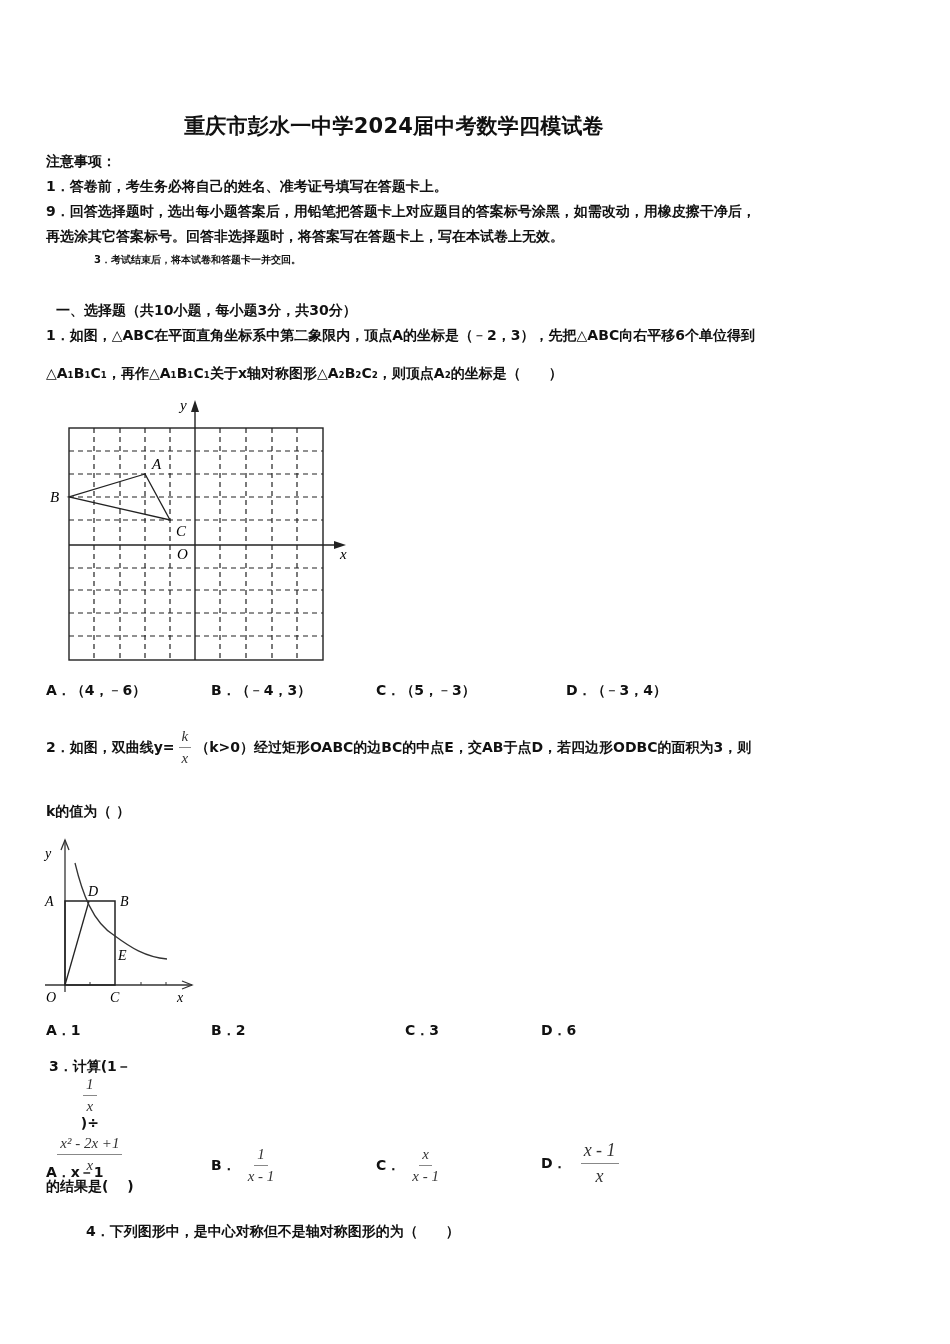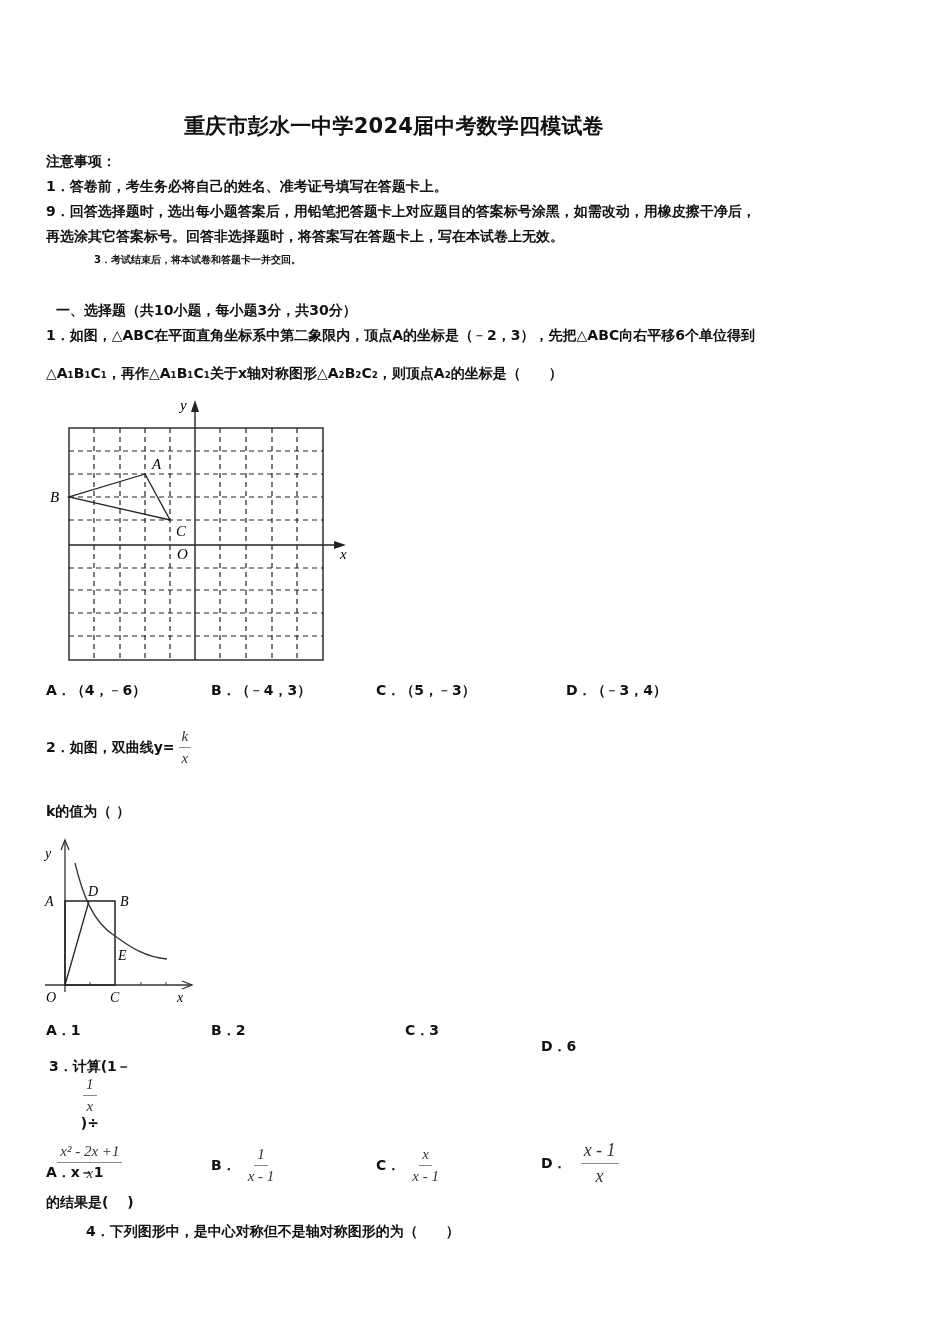--- a/index.html
+++ b/index.html
@@ -75,20 +75,21 @@
   <div class="abs opt sans" style="left:211px; top:682px;">B．（﹣4，3）</div>
   <div class="abs opt sans" style="left:376px; top:682px;">C．（5，﹣3）</div>
   <div class="abs opt sans" style="left:566px; top:682px;">D．（﹣3，4）</div>
 
   <div class="abs t sans" style="left:46px; top:713px; font-size:14px; display:flex; align-items:center;margin-top:15px;">
     <span>2．如图，双曲线y=</span>
     <span class="frac" style="margin:0 4px; font-size:15px;">
       <span class="num">k</span>
       <span class="den">x</span>
     </span>
+    <span>（k&gt;0）经过矩形OABC的边BC的中点E，交AB于点D，若四边形ODBC的面积为3，则</span>
   </div>
   <div class="abs t sans" style="left:46px; top:803px; font-size:14px;">k的值为（  ）</div>
 
   <svg class="abs" style="left:40px; top:832px;" width="170" height="180">
     <line x1="25" y1="8" x2="25" y2="160" stroke="#333" stroke-width="1.3"></line>
     <polyline points="21,18 25,8 29,18" fill="none" stroke="#333" stroke-width="1.3"></polyline>
     <line x1="5" y1="153" x2="152" y2="153" stroke="#333" stroke-width="1.3"></line>
     <polyline points="142,149 152,153 142,157" fill="none" stroke="#333" stroke-width="1.3"></polyline>
     <line x1="50" y1="150" x2="50" y2="153" stroke="#333"></line>
     <line x1="101" y1="150" x2="101" y2="153" stroke="#333"></line>
@@ -102,30 +103,30 @@
     <text x="5" y="74" font-size="14">A</text>
     <text x="80" y="74" font-size="14">B</text>
     <text x="70" y="170" font-size="14">C</text>
     <text x="48" y="64" font-size="14">D</text>
     <text x="78" y="128" font-size="14">E</text>
   </svg>
 
   <div class="abs opt sans" style="left:46px; top:1022px;">A．1</div>
   <div class="abs opt sans" style="left:211px; top:1022px;">B．2</div>
   <div class="abs opt sans" style="left:376px; top:1022px;margin-left:29px;">C．3</div>
-  <div class="abs opt sans" style="left:541px; top:1022px;margin-top:16px;">D．6</div>
+  <div class="abs opt sans" style="left:541px; top:1022px;">D．6</div>
 
   <div class="abs t sans" style="left:46px; top:1058px; font-size:14px; display:flex; align-items:center;flex-direction:column;">
     <span>3．计算(1－</span>
     <span class="frac" style="font-size:15px; margin:0 2px;">
       <span class="num">1</span>
       <span class="den">x</span>
     </span>
     <span>)÷</span>
-    <span class="frac" style="font-size:15px; margin:12px 4px;">
+    <span class="frac" style="font-size:15px; margin:4px 4px;">
       <span class="num">x² - 2x +1</span>
       <span class="den">x</span>
     </span>
     <span>的结果是(　 )</span>
   </div>
 
   <div class="abs opt sans" style="left:46px; top:1164px;">
     <span>A．</span><span>x－1</span>
   </div>
   <div class="abs opt sans" style="left:211px; top:1146px; display:flex; align-items:center;">

